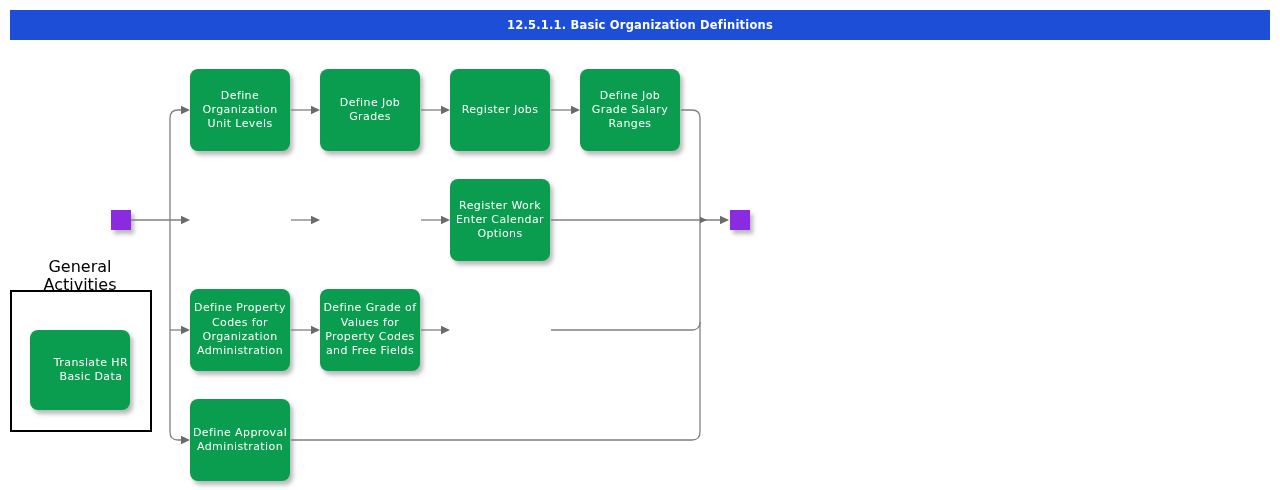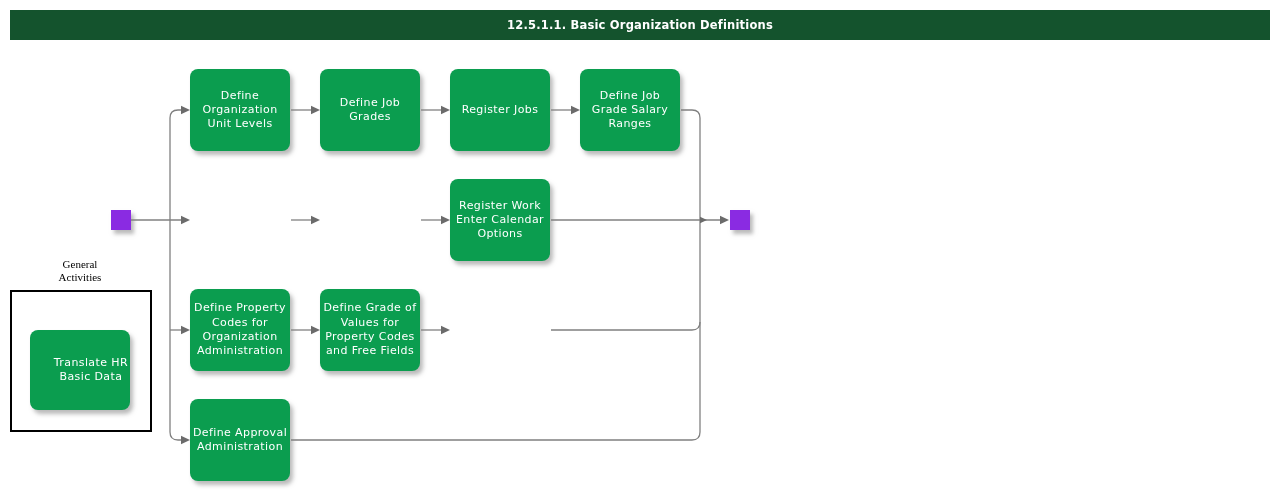--- a/index.html
+++ b/index.html
@@ -2,42 +2,42 @@
 <html><head>
 <meta charset="utf-8">
 <style>
   html,body{margin:0;padding:0;background:#ffffff;}
   .stage{
     position:relative;width:1280px;height:490px;background:#ffffff;
     font-family:"DejaVu Sans","Liberation Sans",sans-serif;overflow:hidden;
   }
   .titlebar{
     position:absolute;left:10px;top:10px;width:1260px;height:30px;
-    background:#14532d;color:#ffffff;font-size:11.5px;font-weight:bold;
+    background:#1d4ed8;color:#ffffff;font-size:11.5px;font-weight:bold;
     display:flex;align-items:center;justify-content:center;letter-spacing:.2px;
   }
   .connectors{position:absolute;left:0;top:0;width:1280px;height:490px;}
   .task{
     position:absolute;width:100px;height:82px;background:#0B9D4F;border-radius:8px;
     color:#ffffff;font-size:11px;line-height:1.3;letter-spacing:.4px;
     display:flex;align-items:center;justify-content:center;text-align:center;
     box-shadow:3px 4px 4px rgba(130,130,130,.55);cursor:pointer;
   }
   .task .tlabel{white-space:pre-line;padding:0 2px;}
   .node{
     position:absolute;width:20px;height:20px;background:#8A2BE2;
     box-shadow:3px 4px 4px rgba(130,130,130,.55);
   }
   .frame{
     position:absolute;left:10px;top:290px;width:138px;height:138px;
     background:#ffffff;border:2px solid #000000;
   }
   .frame-label{
     position:absolute;left:10px;top:258px;width:140px;text-align:center;
-    color:#000000;font-size:11px;line-height:1.15;white-space:pre-line;font-family:Liberation Serif, serif;
+    color:#000000;font-size:16px;line-height:1.15;white-space:pre-line;
   }
   .general-task{left:30px;top:330px;height:80px;justify-content:flex-end;}
 </style>
 </head>
 <body>
 
 <div class="stage">
 
   <div class="titlebar">
     <span>12.5.1.1. Basic Organization Definitions</span>

